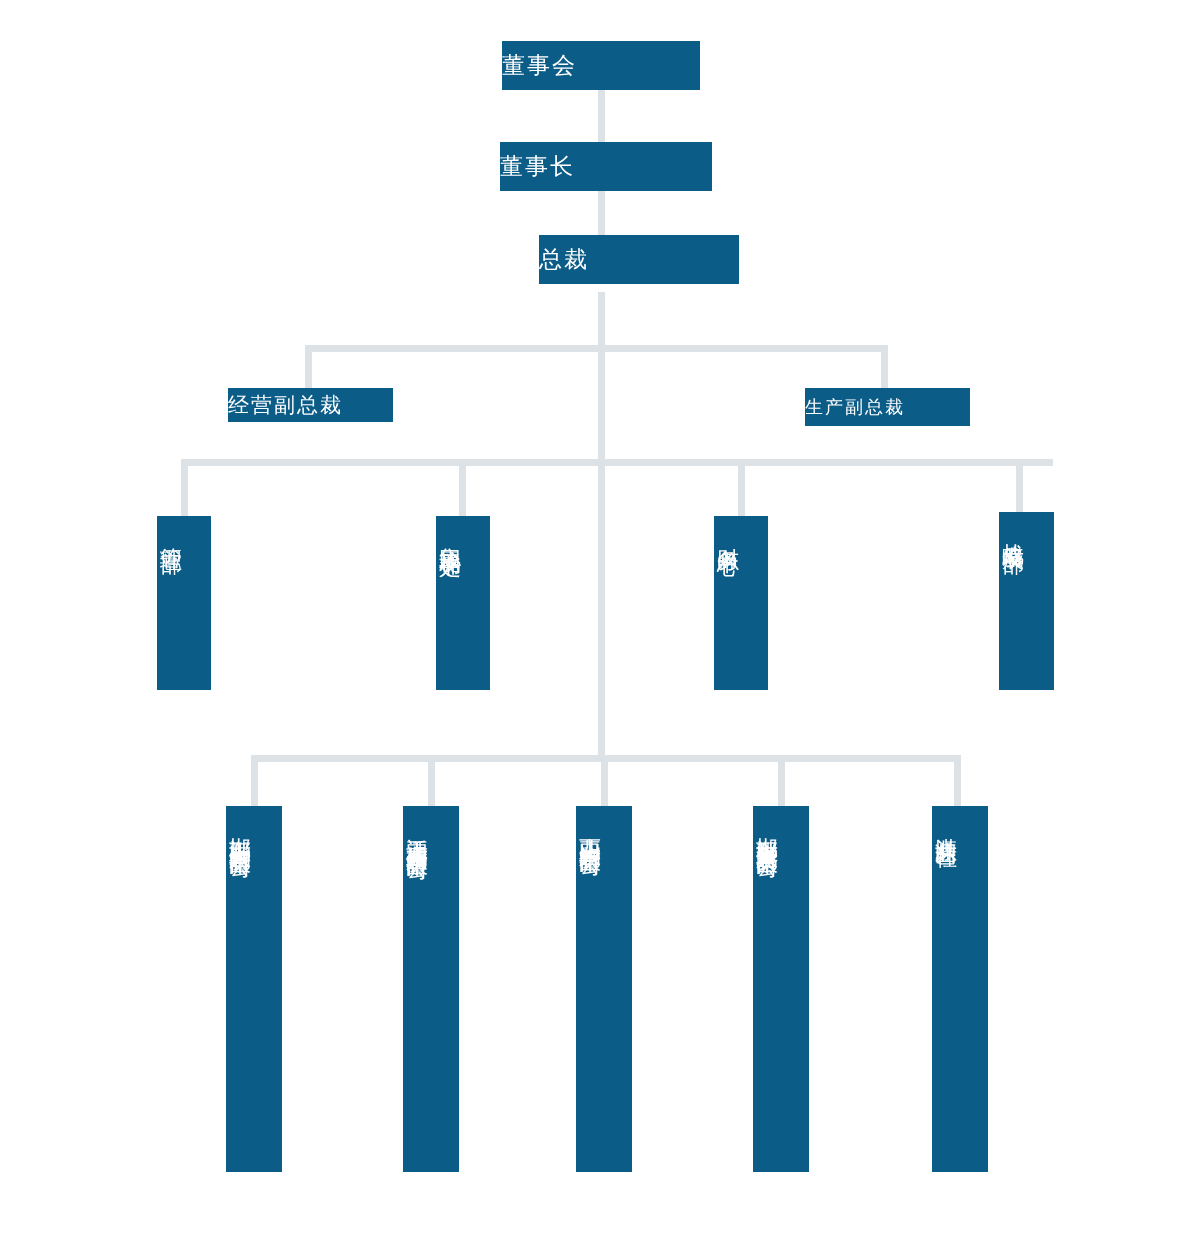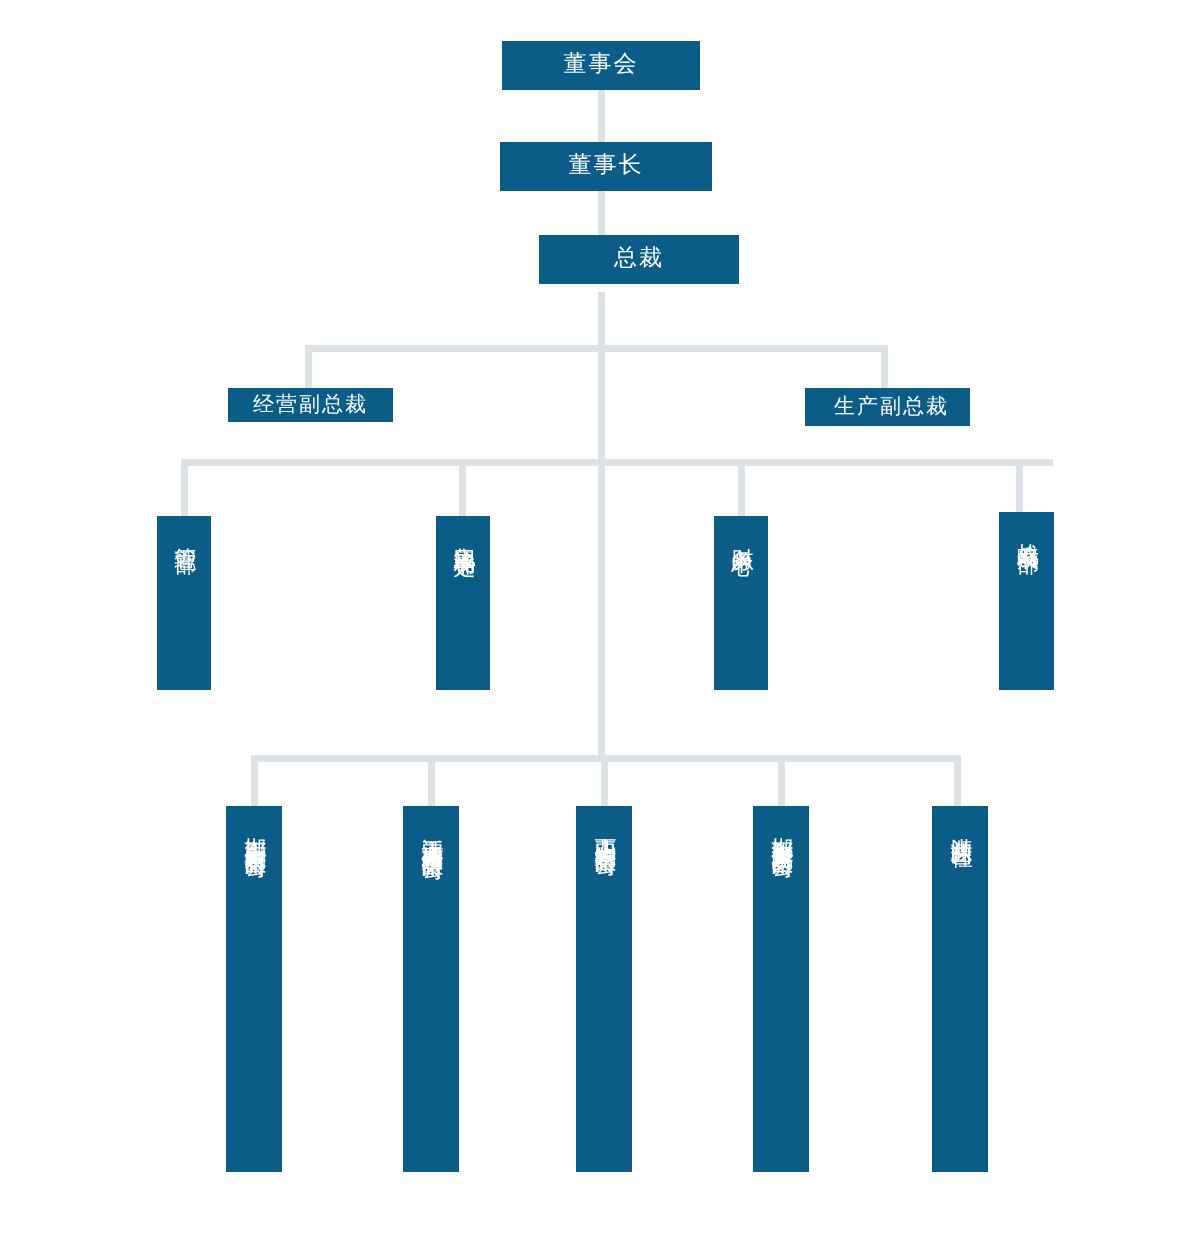--- a/index.html
+++ b/index.html
@@ -27,22 +27,20 @@
   .conn-v { width: 7px; }
   .conn-h { height: 7px; }
 
   
   .node {
     position: absolute;
     background: #0b5c87;
     color: #ffffff;
     box-sizing: border-box;
     display: flex;
-    justify-content: center;
-    font-family: Liberation Mono, monospace;
   }
 
   
   .node-h {
     align-items: center;
     font-size: 23px;
     letter-spacing: 2px;
     line-height: 1;
   }
 
@@ -97,21 +95,21 @@
   </div>
 
   <div class="node node-h" style="left:500px; top:235px; width:200px; height:49px;margin-left:39px;">
     <span>总裁</span>
   </div>
 
   <div class="node node-h" style="left:228px; top:388px; width:165px; height:34px; font-size:21px;">
     <span>经营副总裁</span>
   </div>
 
-  <div class="node node-h" style="left:805px; top:388px; width:165px; height:38px; font-size:21px;padding-left:8px;">
+  <div class="node node-h" style="left:805px; top:388px; width:165px; height:38px; font-size:18px;">
     <span>生产副总裁</span>
   </div>
 
   <div class="node node-v" style="left:157px; top:516px; width:54px; height:174px;">
     <span class="vtext">管理部</span>
   </div>
 
   <div class="node node-v" style="left:436px; top:516px; width:54px; height:174px;">
     <span class="vtext">集团秘书处</span>
   </div>

